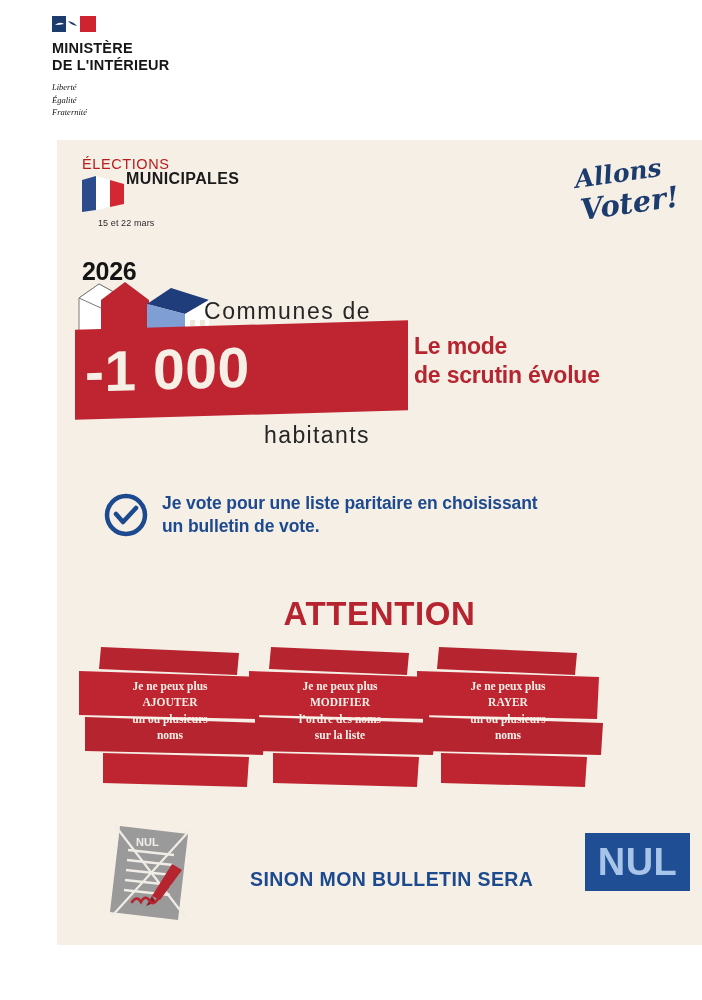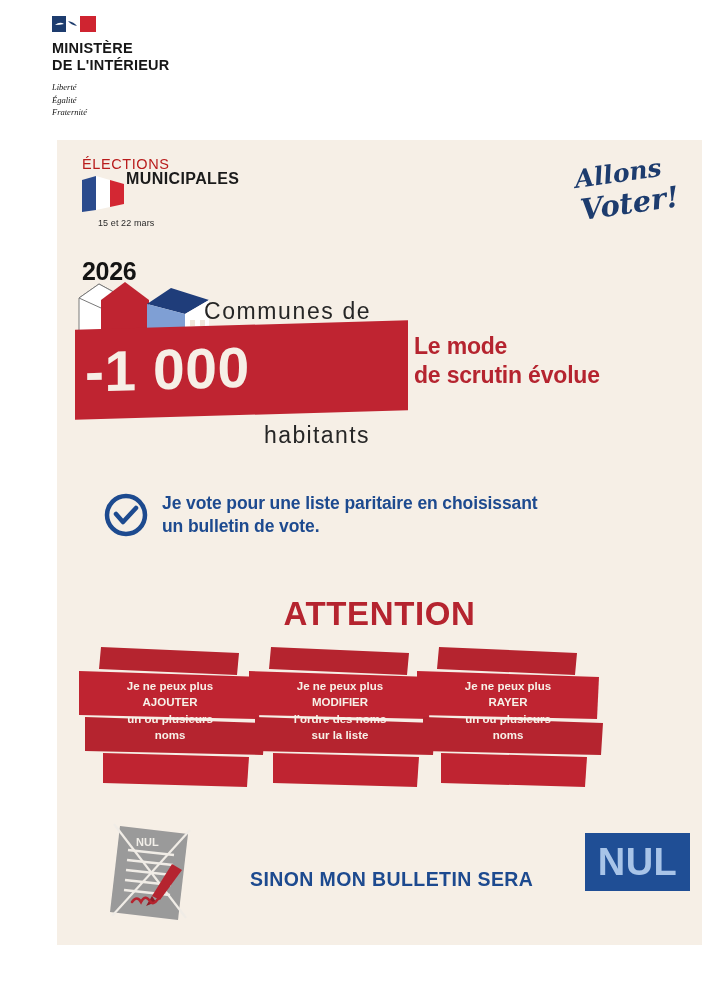--- a/index.html
+++ b/index.html
@@ -217,20 +217,21 @@
     color: #b5242f;
   }
 
   
   #ribbons {
     position: absolute;
     left: 22px;
     top: 505px;
     width: 600px;
     height: 150px;
+    font-family: Liberation Serif, serif;
   }
   .ribbon { position: absolute; top: 0; width: 200px; height: 150px; }
   .ribbon svg { position: absolute; inset: 0; }
   .ribbon-text {
     position: absolute;
     left: 0;
     top: 33px;
     width: 182px;
     text-align: center;
     font-size: 11.5px;

